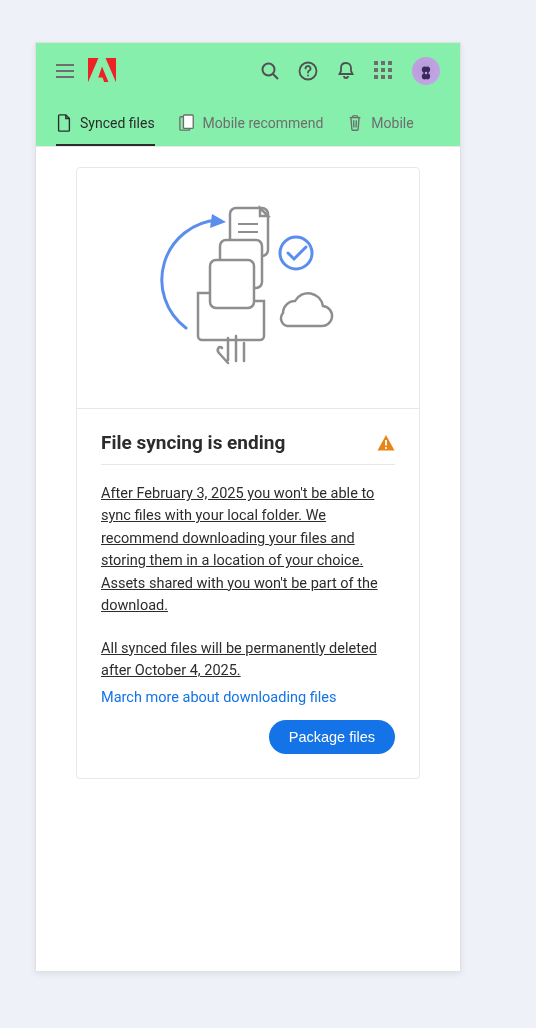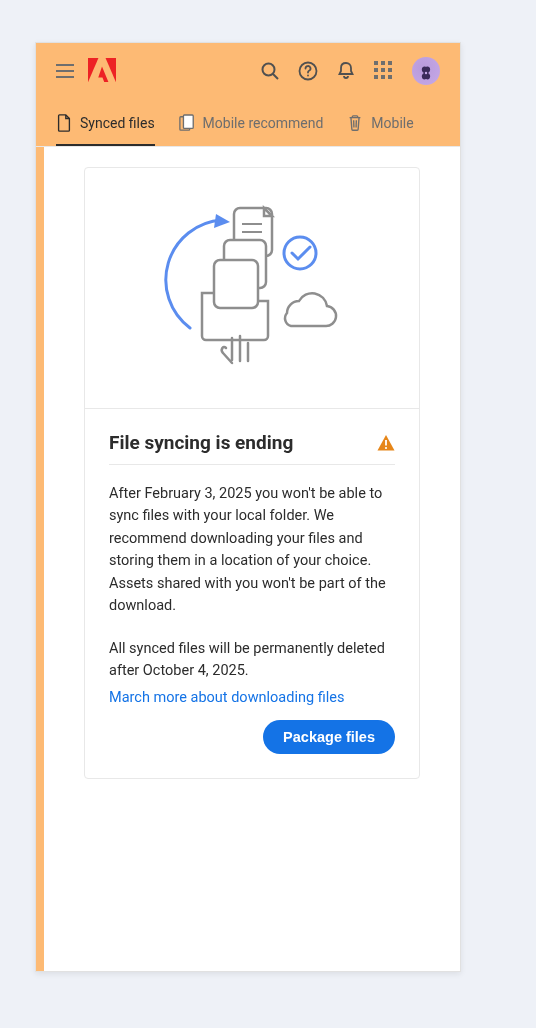--- a/index.html
+++ b/index.html
@@ -4,21 +4,21 @@
   <style>
     * { margin: 0; padding: 0; box-sizing: border-box; }
     body {
       font-family: -apple-system, BlinkMacSystemFont, "Segoe UI", Roboto, sans-serif;
       background: #eef1f7;
       width: 536px;
       height: 1028px;
       padding: 42px 35px;
     }
     .app-container {
-      background: #fdba74;
+      background: #86efac;
       width: 426px;
       height: 930px;
       border: 1px solid #e1e1e1;
       box-shadow: 0 2px 6px rgba(0,0,0,0.08);
       display: flex;
       flex-direction: column;
       overflow: hidden;
     }
     
     .header {
@@ -82,21 +82,20 @@
     .tab.active {
       color: #2c2c2c;
       border-bottom: 2px solid #2c2c2c;
     }
     .tab svg { width:16px; height:18px; flex-shrink:0; }
     
     .content {
       padding: 20px 40px;
       flex:1;
       background:#fff;
-      margin-left:8px;
     }
     .card {
       border: 1px solid #e8e8e8;
       border-radius: 4px;
       overflow:hidden;
     }
     .card-illustration {
       padding: 30px 20px 40px 20px;
       border-bottom: 1px solid #e8e8e8;
       display:flex; justify-content:center;
@@ -114,39 +113,40 @@
       font-size: 19px;
       font-weight: 700;
       color: #2c2c2c;
     }
     .warning-icon { width:18px; height:18px; }
     .card-text {
       font-size: 14.5px;
       color: #2c2c2c;
       line-height: 1.55;
       margin-bottom: 20px;
+      text-decoration: underline;
     }
     .learn-link {
       color: #1473e6;
       font-size: 14.5px;
       cursor:pointer;
       display:inline-block;
     }
     .card-actions {
       display:flex; justify-content:flex-end;
       margin-top: 14px;
     }
     .primary-btn {
       background: #1473e6;
       color: #fff;
       border:none;
       border-radius: 18px;
       padding: 9px 20px;
       font-size: 14.5px;
-      font-weight: 700;
+      font-weight: 400;
       cursor:pointer;
     }
   </style>
 </head>
 <body>
 
 <div class="app-container">
 
   <div class="header">
     <div class="header-left">

